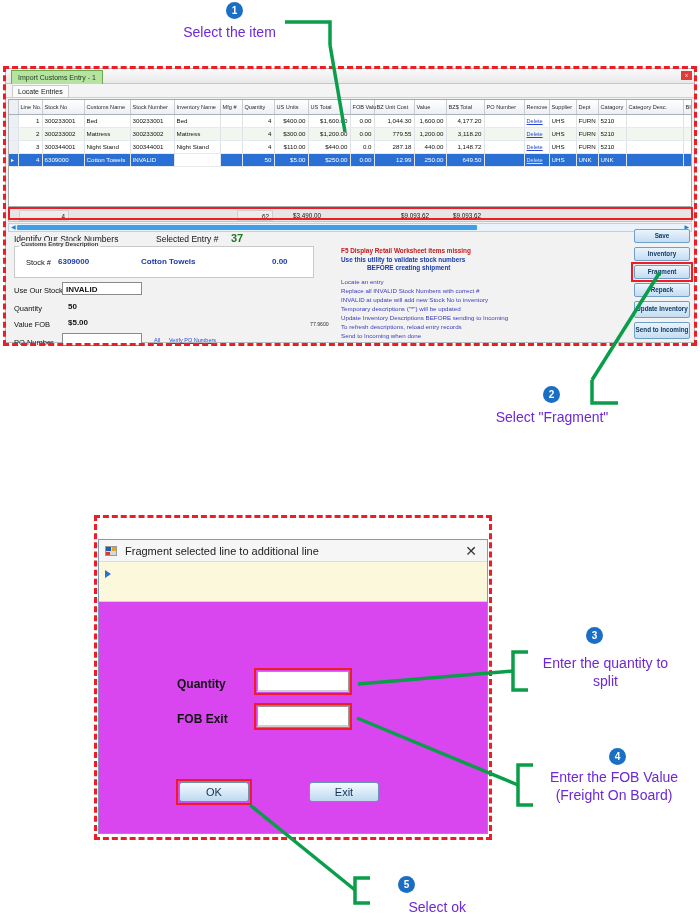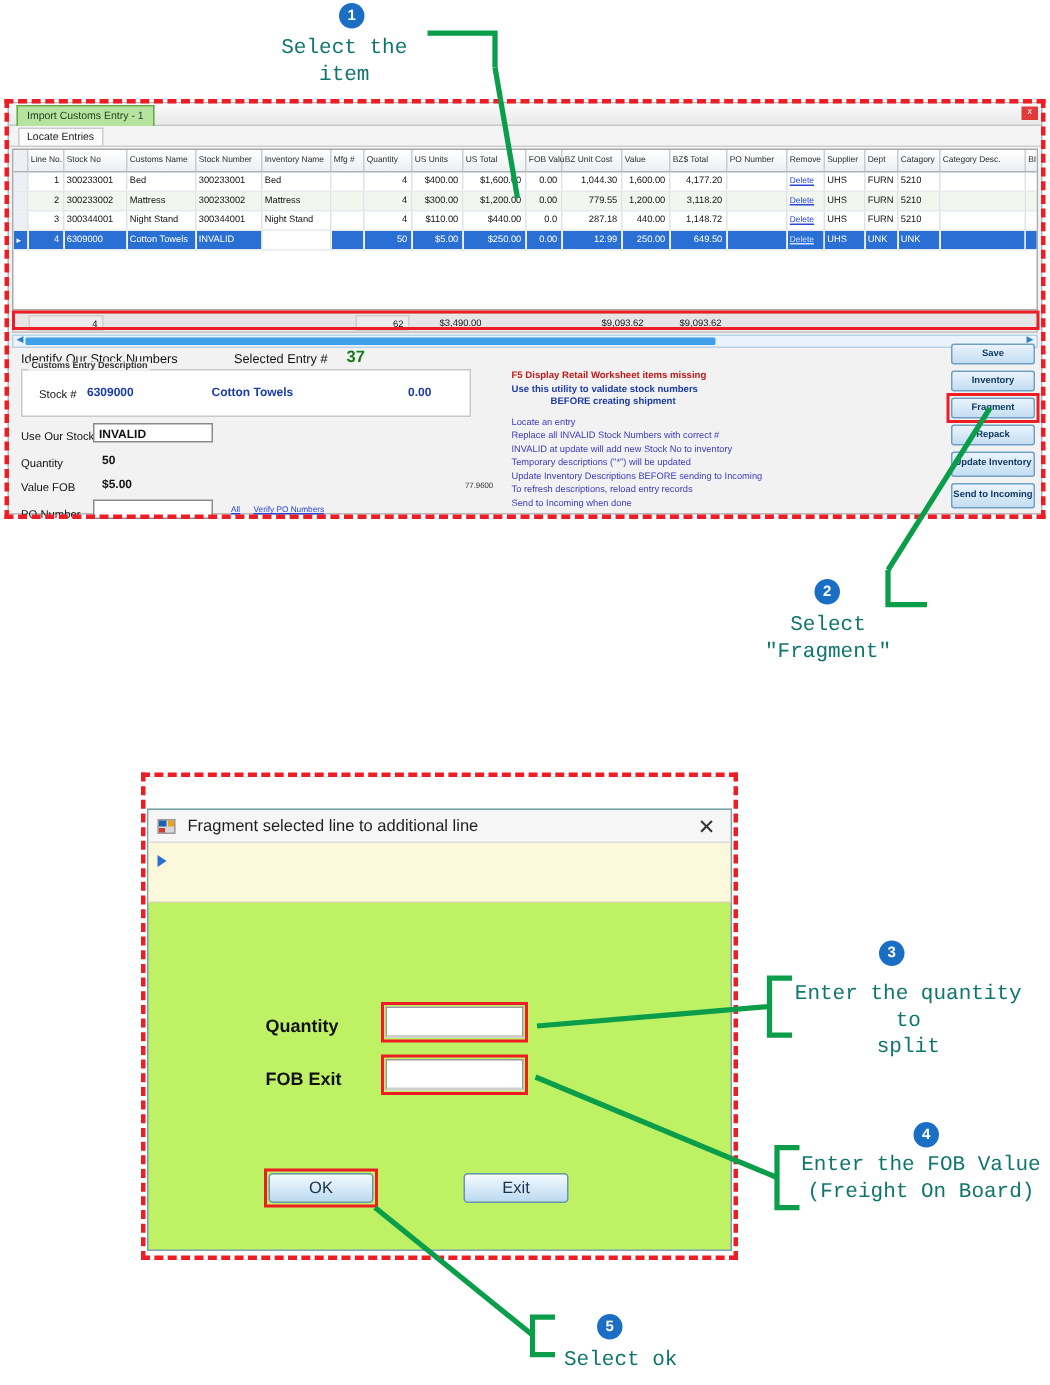--- a/index.html
+++ b/index.html
@@ -6,22 +6,22 @@
   html, body { margin:0; padding:0; }
   body {
     width:700px; height:923px; position:relative;
     background:#ffffff;
     font-family:"Liberation Sans", sans-serif;
     overflow:hidden;
   }
 
   
   .callout-text {
-    position:absolute; color:#0f766e; font-size:14px; line-height:1.25;
-    white-space:pre-line; text-align:center;font-family:Liberation Mono, monospace;
+    position:absolute; color:#6d28d9; font-size:14px; line-height:1.25;
+    white-space:pre-line; text-align:center;
   }
   .badge {
     position:absolute; width:17px; height:17px; border-radius:50%;
     background:#1a6fc4; color:#fff; font-size:10px; font-weight:bold;
     display:flex; align-items:center; justify-content:center;
   }
   .green-svg { position:absolute; left:0; top:0; width:700px; height:923px;
      pointer-events:none; }
 
   
@@ -123,21 +123,21 @@
   }
   .winbtn.two { height:17px; }
   .btn-hl { position:absolute; left:-3px; top:-3px; width:62px; height:20px;
      border:2px solid #ee1c25; pointer-events:none; }
   .close-x { position:absolute; right:2px; top:2px; width:11px; height:9px;
      background:#e03b3b; color:#fff; font-size:6px; text-align:center; line-height:9px;}
 
   
   #dialog {
     position:absolute; left:98px; top:539px; width:390px; height:295px;
-    background:#bef264; border:1px solid #7b9ebd;
+    background:#d946ef; border:1px solid #7b9ebd;
   }
   .red-dash-dialog {
     position:absolute; left:94px; top:515px; width:398px; height:325px;
     border:3px dashed #ee1c25; pointer-events:none;
   }
   .dlg-title {
     height:22px; background:#f6f6f6; border-bottom:1px solid #dcdcdc;
     display:flex; align-items:center; padding:0 6px; position:relative;
   }
   .dlg-ico { width:13px; height:12px; margin-right:7px; position:relative; }
@@ -490,13 +490,13 @@
 
 <div class="badge" style="left:586px; top:627px;">3</div>
 <div class="callout-text" style="left:524px; top:655px; width:163px;">Enter the quantity to
 split</div>
 
 <div class="badge" style="left:609px; top:748px;">4</div>
 <div class="callout-text" style="left:531px; top:769px; width:166px;">Enter the FOB Value
 (Freight On Board)</div>
 
 <div class="badge" style="left:398px; top:876px;">5</div>
-<div class="callout-text" style="left:376px; top:899px; width:90px; text-align:left;">Select ok</div>
+<div class="callout-text" style="left:376px; top:899px; width:90px; text-align:right;">Select ok</div>
 
 </body></html>

